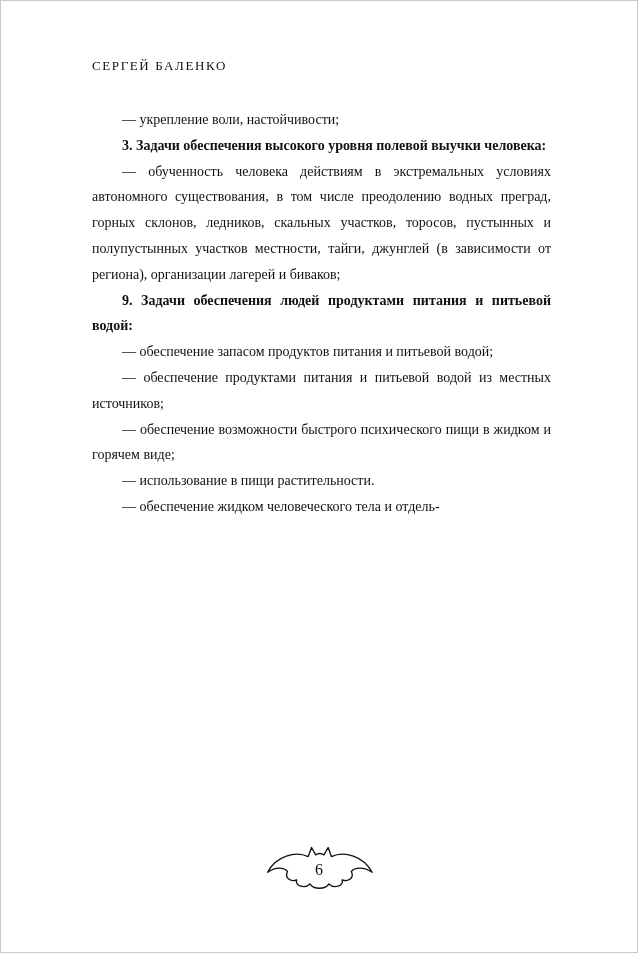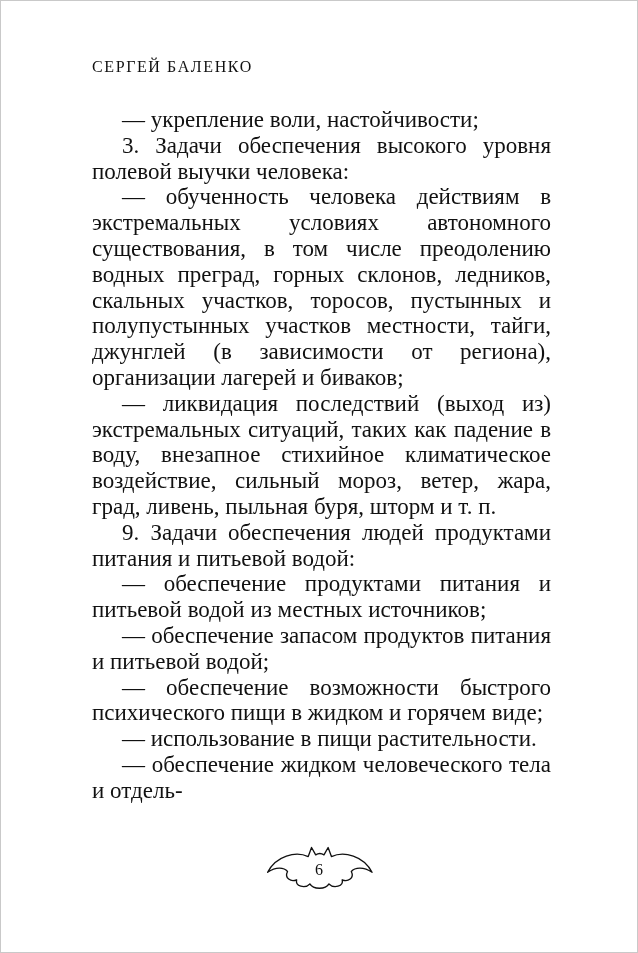--- a/index.html
+++ b/index.html
@@ -15,40 +15,40 @@
     margin: 0 auto;
     background: #ffffff;
     border: 1px solid #c9c9c9;
     box-sizing: border-box;
     overflow: hidden;
   }
   .running-header {
     position: absolute;
     top: 57px;
     left: 91px;
-    font-size: 16px;
+    font-size: 13px;
     letter-spacing: 1.6px;
     color: #111;
   }
   .body-text {
     position: absolute;
     top: 106px;
     left: 91px;
     width: 459px;
     color: #111;
   }
   .body-text p.para {
     margin: 0;
     text-align: justify;
     text-indent: 30px;
-    font-size: 23px;
+    font-size: 14px;
     line-height: 25.8px;
   }
   .body-text p.heading {
-    font-weight: normal;
+    font-weight: bold;
   }
   .page-footer {
     position: absolute;
     left: 50%;
     transform: translateX(-50%);
     top: 840px;
     width: 116px;
     height: 56px;
   }
   .page-footer svg {
@@ -72,24 +72,23 @@
 <body>
 
 <div class="page">
 
   <div class="running-header">СЕРГЕЙ БАЛЕНКО</div>
 
   <div class="body-text">
       <p class="para dash">— укрепление воли, настойчивости;</p>
       <p class="para heading">3. Задачи обеспечения высокого уровня полевой выучки человека:</p>
       <p class="para dash">— обученность человека действиям в экстремальных условиях автономного существования, в том числе преодолению водных преград, горных склонов, ледников, скальных участков, торосов, пустынных и полупустынных участков местности, тайги, джунглей (в зависимости от региона), организации лагерей и биваков;</p>
-      <p class="para dash">— ликвидация последствий (выход из) экстремальных ситуаций, таких как падение в воду, внезапное стихийное климатическое воздействие, сильный мороз, ветер, жара, град, ливень, пыльная буря, шторм и т. п.</p>
       <p class="para heading">9. Задачи обеспечения людей продуктами питания и питьевой водой:</p>
+      <p class="para dash">— обеспечение запасом продуктов питания и питьевой водой;</p>
       <p class="para dash">— обеспечение продуктами питания и питьевой водой из местных источников;</p>
-      <p class="para dash">— обеспечение запасом продуктов питания и питьевой водой;</p>
       <p class="para dash">— обеспечение возможности быстрого психического пищи в жидком и горячем виде;</p>
       <p class="para dash">— использование в пищи растительности.</p>
       <p class="para dash">— обеспечение жидком человеческого тела и отдель-</p>
     </div>
 
   <div class="page-footer">
     <svg viewBox="0 0 140 60" xmlns="http://www.w3.org/2000/svg">
       <path d="M8 34
                C 18 14, 42 8, 57 15
                L 61 4 L 66 13

